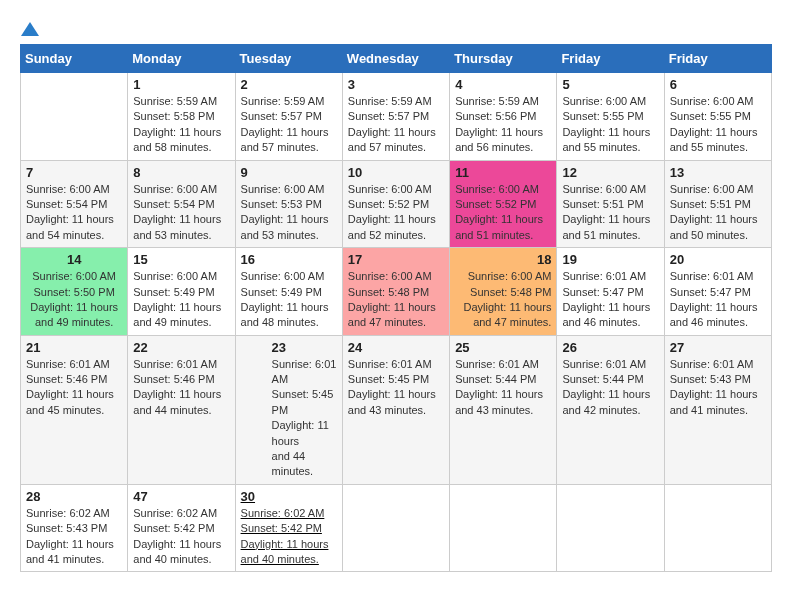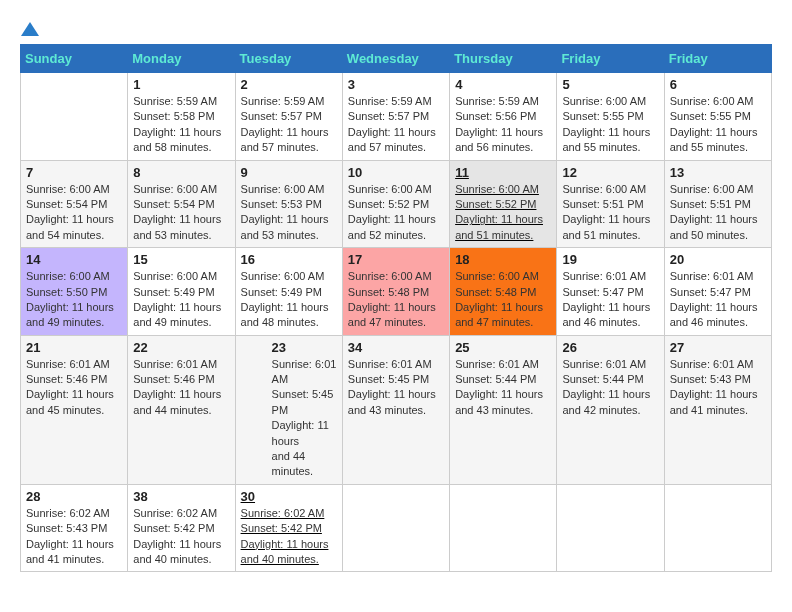--- a/index.html
+++ b/index.html
@@ -33,21 +33,21 @@
       font-size: 15px;
       color: #444;
     }
     .calendar {
       width: 100%;
       border-collapse: collapse;
       font-size: 11px;
     }
     .calendar th {
       background: #2a6ebb;
-      color: #5eead4;
+      color: #ffffff;
       padding: 6px 4px;
       text-align: left;
       font-size: 13px;
       font-weight: bold;
       border: 1px solid #2a6ebb;
     }
     .calendar td {
       border: 1px solid #ccc;
       vertical-align: top;
       padding: 4px 5px;
@@ -143,51 +143,51 @@
           <div class="day-info">Sunrise: 6:00 AM<br>Sunset: 5:54 PM<br>Daylight: 11 hours<br>and 53 minutes.</div>
         </td>
         <td style="background: rgb(245, 245, 245);">
           <div class="day-num">9</div>
           <div class="day-info">Sunrise: 6:00 AM<br>Sunset: 5:53 PM<br>Daylight: 11 hours<br>and 53 minutes.</div>
         </td>
         <td style="background: rgb(245, 245, 245);">
           <div class="day-num">10</div>
           <div class="day-info">Sunrise: 6:00 AM<br>Sunset: 5:52 PM<br>Daylight: 11 hours<br>and 52 minutes.</div>
         </td>
-        <td style="background: #e5e5e5; text-decoration: underline;">
+        <td style="background: #ec4899;">
           <div class="day-num">11</div>
           <div class="day-info">Sunrise: 6:00 AM<br>Sunset: 5:52 PM<br>Daylight: 11 hours<br>and 51 minutes.</div>
         </td>
         <td style="background: rgb(245, 245, 245);">
           <div class="day-num">12</div>
           <div class="day-info">Sunrise: 6:00 AM<br>Sunset: 5:51 PM<br>Daylight: 11 hours<br>and 51 minutes.</div>
         </td>
         <td style="background: rgb(245, 245, 245);">
           <div class="day-num">13</div>
           <div class="day-info">Sunrise: 6:00 AM<br>Sunset: 5:51 PM<br>Daylight: 11 hours<br>and 50 minutes.</div>
         </td>
       </tr>
       <tr>
-        <td style="background: #c4b5fd;">
+        <td style="background: #86efac; text-align: center;">
           <div class="day-num">14</div>
           <div class="day-info">Sunrise: 6:00 AM<br>Sunset: 5:50 PM<br>Daylight: 11 hours<br>and 49 minutes.</div>
         </td>
         <td style="background: rgb(255, 255, 255);">
           <div class="day-num">15</div>
           <div class="day-info">Sunrise: 6:00 AM<br>Sunset: 5:49 PM<br>Daylight: 11 hours<br>and 49 minutes.</div>
         </td>
         <td style="background: rgb(255, 255, 255);">
           <div class="day-num">16</div>
           <div class="day-info">Sunrise: 6:00 AM<br>Sunset: 5:49 PM<br>Daylight: 11 hours<br>and 48 minutes.</div>
         </td>
         <td style="background: #fca5a5;">
           <div class="day-num">17</div>
           <div class="day-info">Sunrise: 6:00 AM<br>Sunset: 5:48 PM<br>Daylight: 11 hours<br>and 47 minutes.</div>
         </td>
-        <td style="background: #f97316;">
+        <td style="background: #fdba74; text-align: right;">
           <div class="day-num">18</div>
           <div class="day-info">Sunrise: 6:00 AM<br>Sunset: 5:48 PM<br>Daylight: 11 hours<br>and 47 minutes.</div>
         </td>
         <td style="background: rgb(255, 255, 255);">
           <div class="day-num">19</div>
           <div class="day-info">Sunrise: 6:01 AM<br>Sunset: 5:47 PM<br>Daylight: 11 hours<br>and 46 minutes.</div>
         </td>
         <td style="background: rgb(255, 255, 255);">
           <div class="day-num">20</div>
           <div class="day-info">Sunrise: 6:01 AM<br>Sunset: 5:47 PM<br>Daylight: 11 hours<br>and 46 minutes.</div>
@@ -200,21 +200,21 @@
         </td>
         <td style="background: rgb(245, 245, 245);">
           <div class="day-num">22</div>
           <div class="day-info">Sunrise: 6:01 AM<br>Sunset: 5:46 PM<br>Daylight: 11 hours<br>and 44 minutes.</div>
         </td>
         <td style="background: rgb(245, 245, 245); padding-left: 36px;">
           <div class="day-num">23</div>
           <div class="day-info">Sunrise: 6:01 AM<br>Sunset: 5:45 PM<br>Daylight: 11 hours<br>and 44 minutes.</div>
         </td>
         <td style="background: rgb(245, 245, 245);">
-          <div class="day-num">34</div>
+          <div class="day-num">24</div>
           <div class="day-info">Sunrise: 6:01 AM<br>Sunset: 5:45 PM<br>Daylight: 11 hours<br>and 43 minutes.</div>
         </td>
         <td style="background: rgb(245, 245, 245);">
           <div class="day-num">25</div>
           <div class="day-info">Sunrise: 6:01 AM<br>Sunset: 5:44 PM<br>Daylight: 11 hours<br>and 43 minutes.</div>
         </td>
         <td style="background: rgb(245, 245, 245);">
           <div class="day-num">26</div>
           <div class="day-info">Sunrise: 6:01 AM<br>Sunset: 5:44 PM<br>Daylight: 11 hours<br>and 42 minutes.</div>
         </td>
@@ -222,21 +222,21 @@
           <div class="day-num">27</div>
           <div class="day-info">Sunrise: 6:01 AM<br>Sunset: 5:43 PM<br>Daylight: 11 hours<br>and 41 minutes.</div>
         </td>
       </tr>
       <tr>
         <td style="background: rgb(255, 255, 255);">
           <div class="day-num">28</div>
           <div class="day-info">Sunrise: 6:02 AM<br>Sunset: 5:43 PM<br>Daylight: 11 hours<br>and 41 minutes.</div>
         </td>
         <td style="background: rgb(255, 255, 255);">
-          <div class="day-num">38</div>
+          <div class="day-num">47</div>
           <div class="day-info">Sunrise: 6:02 AM<br>Sunset: 5:42 PM<br>Daylight: 11 hours<br>and 40 minutes.</div>
         </td>
         <td style="background: rgb(255, 255, 255); text-decoration: underline;">
           <div class="day-num">30</div>
           <div class="day-info">Sunrise: 6:02 AM<br>Sunset: 5:42 PM<br>Daylight: 11 hours<br>and 40 minutes.</div>
         </td>
         <td class="empty-cell"></td>
         <td class="empty-cell"></td>
         <td class="empty-cell"></td>
         <td class="empty-cell"></td>

